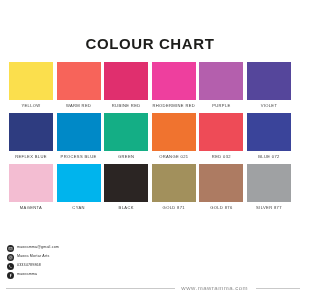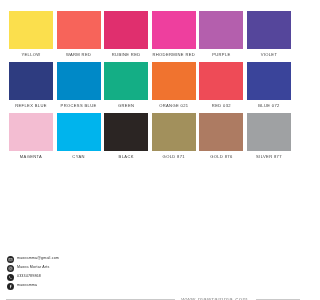--- a/index.html
+++ b/index.html
@@ -142,20 +142,23 @@
     height: 1px;
     background: #c9c9c9;
     margin-right: 0;
   }
 </style>
 </head>
 <body>
 
 <div id="page">
 
+  <div class="title-wrap">
+    <h1 class="chart-title">COLOUR CHART</h1>
+  </div>
 
   <div class="grid">
 
     <div class="row">
       <div class="cell">
         <span class="swatch" style="background-color: rgb(251, 223, 77);"></span>
         <span class="swatch-label">YELLOW</span>
       </div>
       <div class="cell">
         <span class="swatch" style="background-color: rgb(247, 100, 90);"></span>

